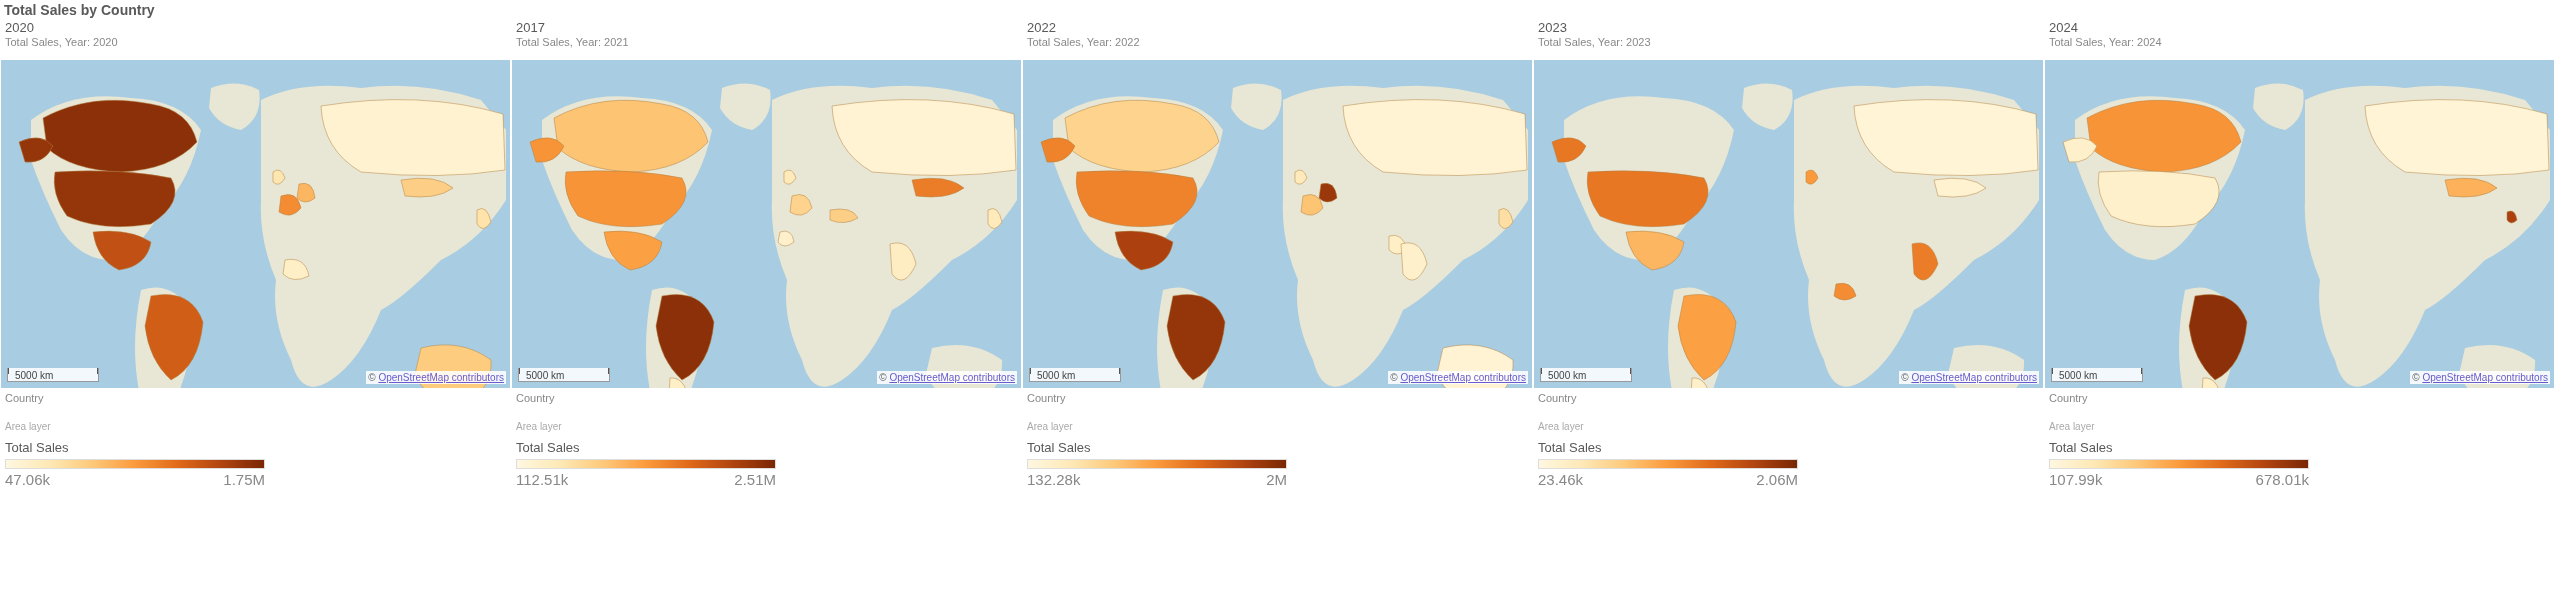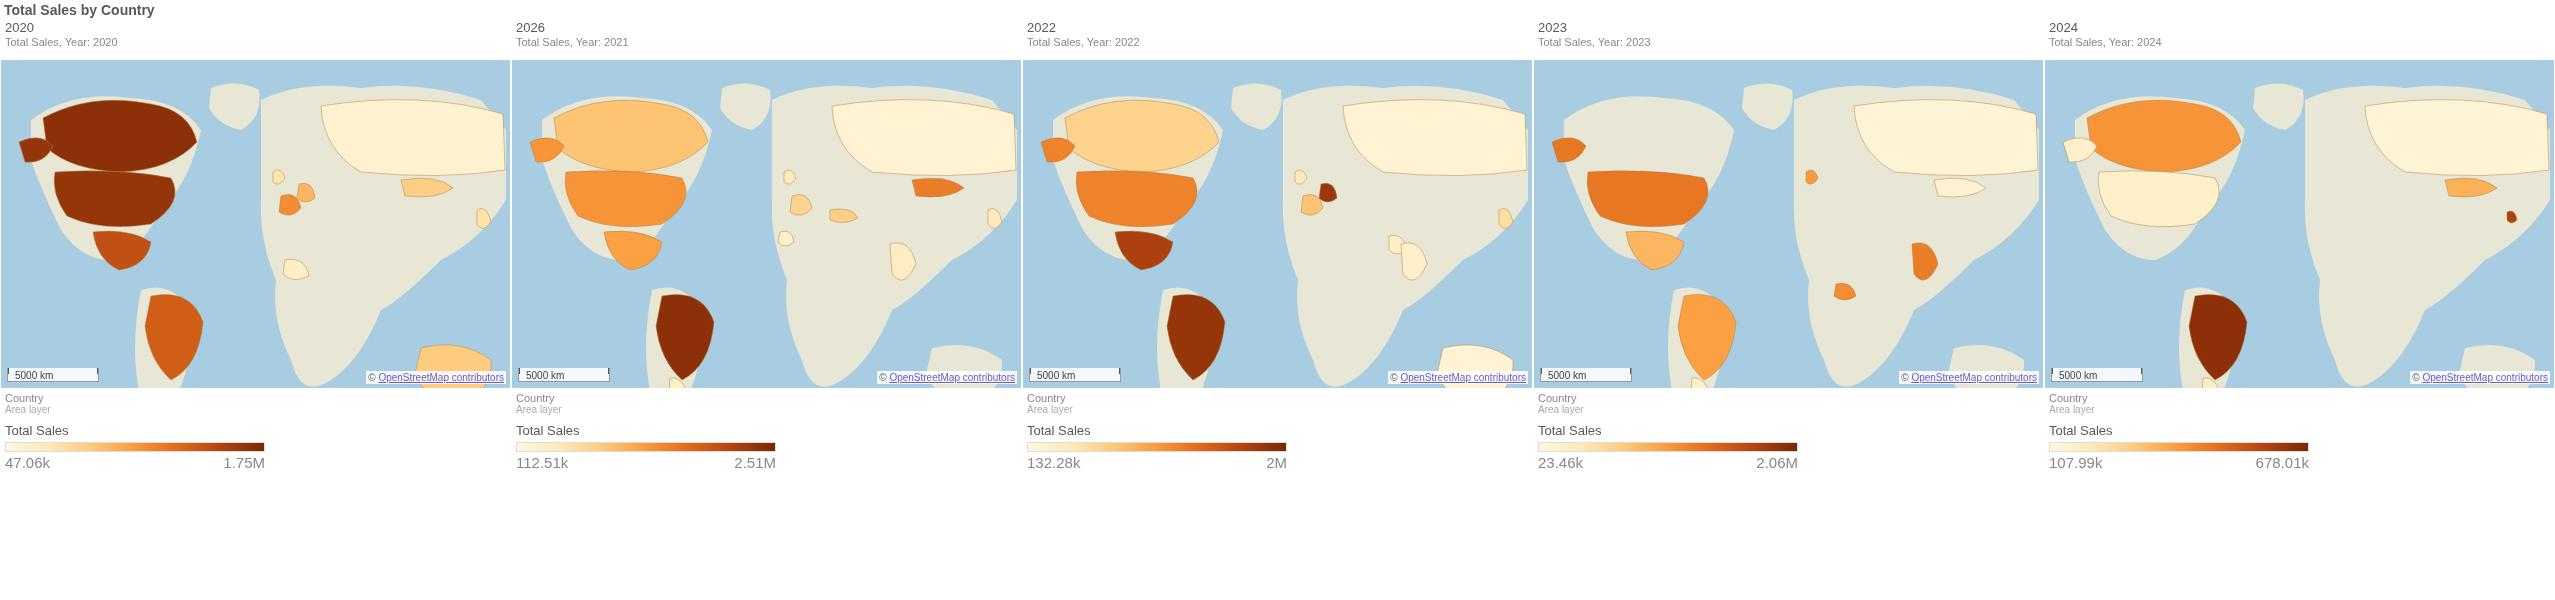--- a/index.html
+++ b/index.html
@@ -87,21 +87,21 @@
   .legend-block {
     padding: 4px 4px 4px 4px;
   }
   .legend-line-1 {
     font-size: 11px;
     color: #888;
   }
   .legend-line-2 {
     font-size: 10px;
     color: #aaa;
-    margin-top: 0;
+    margin-top: 17px;
   }
   .legend-metric {
     font-size: 13px;
     color: #595959;
     margin-top: 8px;
   }
   .legend-grad {
     width: 260px;
     height: 10px;
     margin-top: 4px;
@@ -176,21 +176,21 @@
       <div class="legend-metric">Total Sales</div>
       <div class="legend-grad"></div>
       <div class="legend-scale-row">
         <span>47.06k</span>
         <span>1.75M</span>
       </div>
     </div>
   </div>
       <div class="panel">
     <div class="panel-header">
-      <div class="panel-title">2026</div>
+      <div class="panel-title">2017</div>
       <div class="panel-subtitle">Total Sales, Year: 2021</div>
     </div>
     <div class="map-wrap">
       <svg viewBox="0 0 511 392" width="511" height="392">
     <rect width="511" height="392" fill="#a8cce1"></rect>
 
   <path class="land" d="M260 40 Q300 20 360 28 Q420 20 480 40 L505 70 L505 140 Q480 180 440 200 Q400 240 380 250 Q360 300 330 320 Q300 340 290 300 Q270 260 275 220 Q258 180 260 140 Z"></path>
 
   <path class="land" d="M210 28 Q235 18 258 30 Q262 58 240 70 Q218 66 208 48 Z"></path>
 

